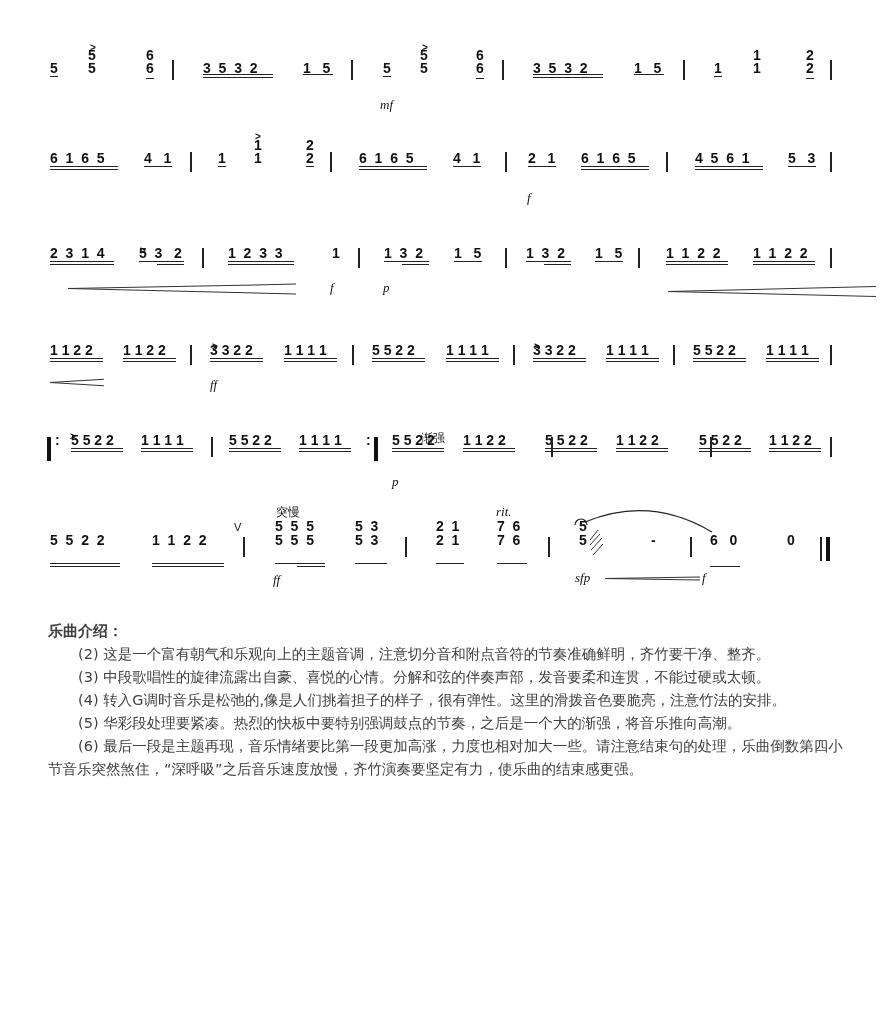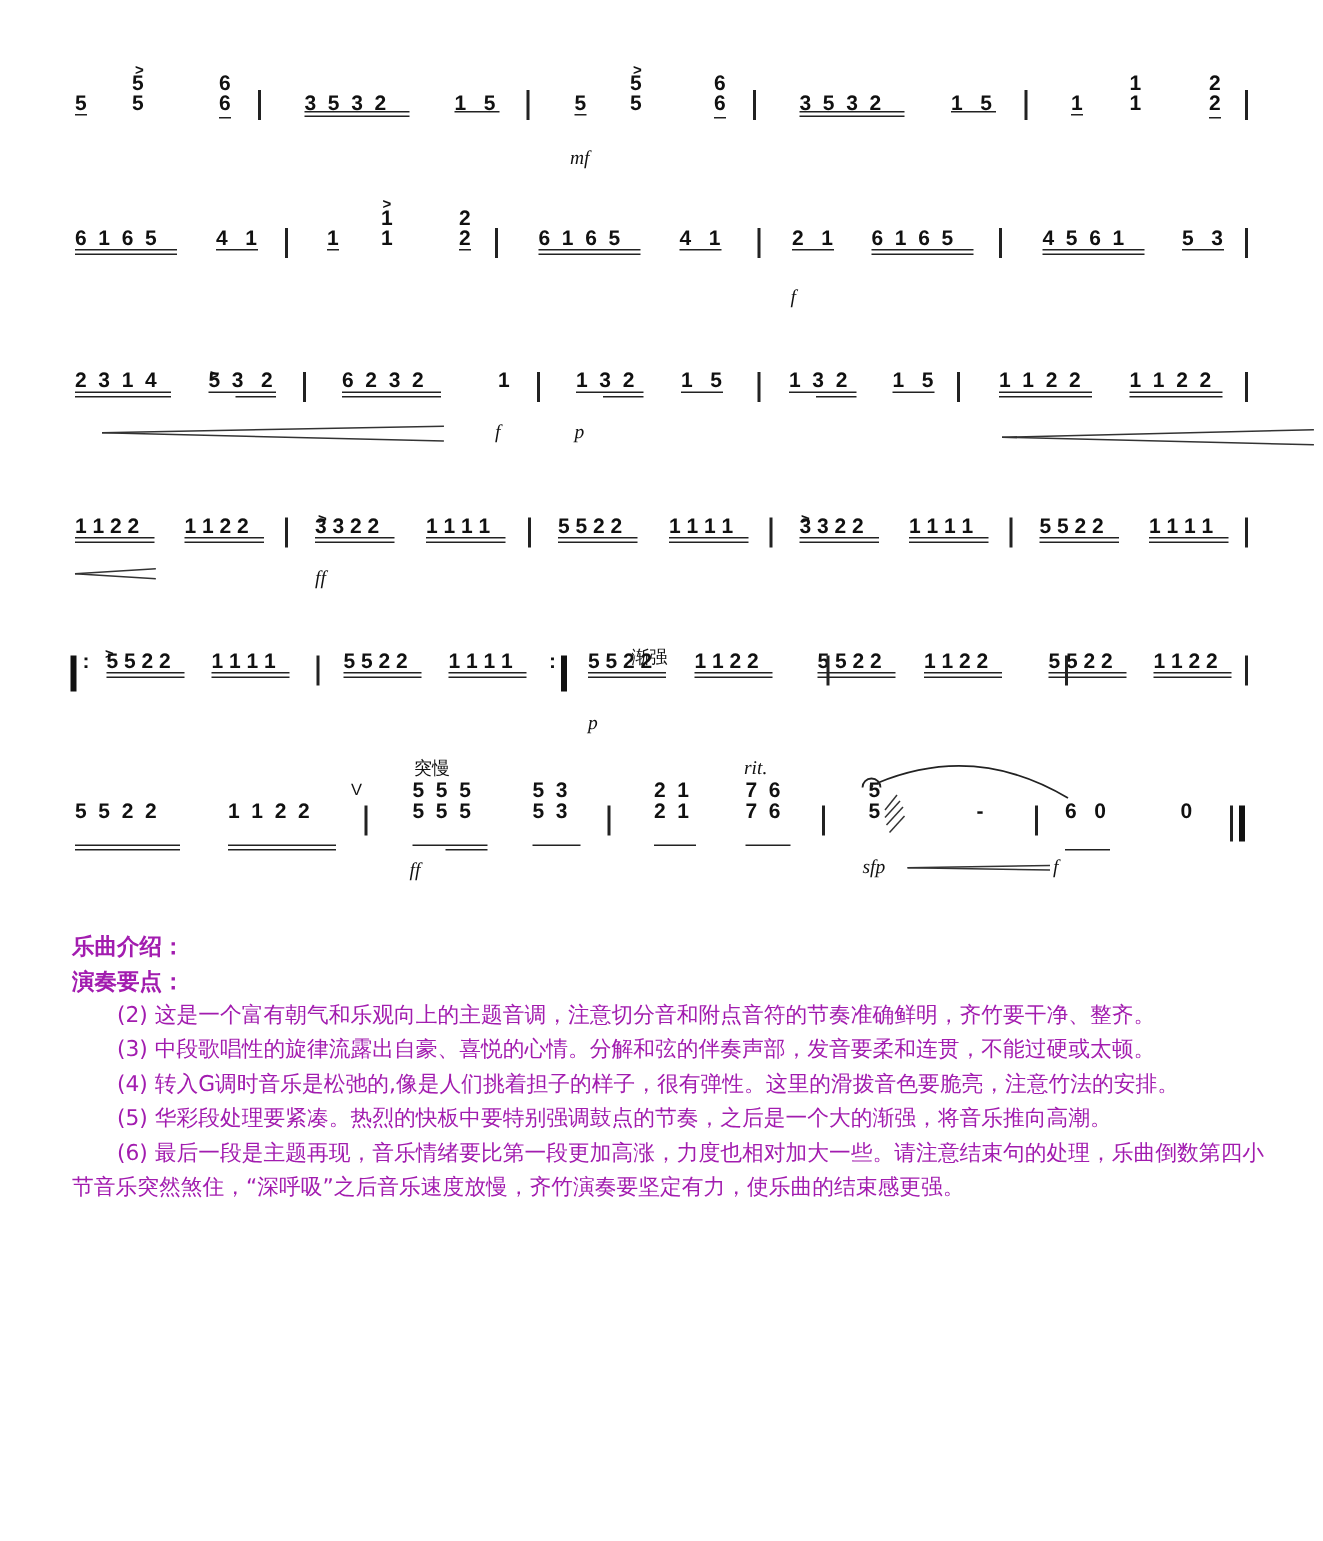--- a/index.html
+++ b/index.html
@@ -10,21 +10,21 @@
          font-family:"Liberation Sans", "DejaVu Sans", sans-serif; white-space:pre; }
   .bar { position:absolute; width:1.5px; background:#222; height:20px; }
   .thickbar { position:absolute; width:4px; background:#111; height:24px; }
   .uline { position:absolute; height:1.2px; background:#222; }
   .dyn { position:absolute; font-family:"Liberation Serif", "DejaVu Serif", serif;
          font-style:italic; font-size:13px; }
   .cn { position:absolute; font-family:"DejaVu Sans", sans-serif; font-size:12px; }
   .hair { position:absolute; height:1px; background:#333; transform-origin:left center; }
   .accent { position:absolute; font-size:10px; font-weight:bold; }
   .text-block { position:absolute; left:48px; top:620px; width:800px;
-                font-family:"DejaVu Sans", sans-serif; font-size:14.5px; line-height:23px; color:#a21caf; }
+                font-family:"DejaVu Sans", sans-serif; font-size:14.5px; line-height:23px; color:#404040; }
   .heading { font-weight:bold; font-size:15px; margin:0; }
   .para { margin:0; text-indent:30px; }
 </style>
 </head>
 <body>
 
 <div class="score" id="score">
     <div class="tok" style="left: 50px; top: 61px;">5</div>
     <div class="tok" style="left: 88px; top: 48px;">5</div>
     <div class="tok" style="left: 88px; top: 61px;">5</div>
@@ -52,21 +52,21 @@
     <div class="tok" style="left: 306px; top: 138px;">2</div>
     <div class="tok" style="left: 306px; top: 151px;">2</div>
     <div class="tok" style="left: 359px; top: 151px;">6  1  6  5</div>
     <div class="tok" style="left: 453px; top: 151px;">4   1</div>
     <div class="tok" style="left: 528px; top: 151px;">2   1</div>
     <div class="tok" style="left: 581px; top: 151px;">6  1  6  5</div>
     <div class="tok" style="left: 695px; top: 151px;">4  5  6  1</div>
     <div class="tok" style="left: 788px; top: 151px;">5   3</div>
     <div class="tok" style="left: 50px; top: 246px;">2  3  1  4</div>
     <div class="tok" style="left: 139px; top: 246px;">5  3   2</div>
-    <div class="tok" style="left: 228px; top: 246px;">6  2  3  2</div>
+    <div class="tok" style="left: 228px; top: 246px;">1  2  3  3</div>
     <div class="tok" style="left: 332px; top: 246px;">1</div>
     <div class="tok" style="left: 384px; top: 246px;">1  3  2</div>
     <div class="tok" style="left: 454px; top: 246px;">1   5</div>
     <div class="tok" style="left: 526px; top: 246px;">1  3  2</div>
     <div class="tok" style="left: 595px; top: 246px;">1   5</div>
     <div class="tok" style="left: 666px; top: 246px;">1  1  2  2</div>
     <div class="tok" style="left: 753px; top: 246px;">1  1  2  2</div>
     <div class="tok" style="left: 50px; top: 343px;">1 1 2 2</div>
     <div class="tok" style="left: 123px; top: 343px;">1 1 2 2</div>
     <div class="tok" style="left: 210px; top: 343px;">3 3 2 2</div>
@@ -264,19 +264,18 @@
         <line x1="590" y1="540" x2="598" y2="530"></line>
         <line x1="590" y1="545" x2="600" y2="534"></line>
         <line x1="591" y1="550" x2="602" y2="538"></line>
         <line x1="593" y1="555" x2="603" y2="544"></line>
       </g>
     </svg>
   </div>
 
 <div class="text-block">
   <p class="heading">乐曲介绍：</p>
-  <p class="heading">演奏要点：</p>
   <p class="para">(2) 这是一个富有朝气和乐观向上的主题音调，注意切分音和附点音符的节奏准确鲜明，齐竹要干净、整齐。</p>
   <p class="para">(3) 中段歌唱性的旋律流露出自豪、喜悦的心情。分解和弦的伴奏声部，发音要柔和连贯，不能过硬或太顿。</p>
   <p class="para">(4) 转入G调时音乐是松弛的,像是人们挑着担子的样子，很有弹性。这里的滑拨音色要脆亮，注意竹法的安排。</p>
   <p class="para">(5) 华彩段处理要紧凑。热烈的快板中要特别强调鼓点的节奏，之后是一个大的渐强，将音乐推向高潮。</p>
   <p class="para">(6) 最后一段是主题再现，音乐情绪要比第一段更加高涨，力度也相对加大一些。请注意结束句的处理，乐曲倒数第四小节音乐突然煞住，“深呼吸”之后音乐速度放慢，齐竹演奏要坚定有力，使乐曲的结束感更强。</p>
 </div>
 
 </body></html>

